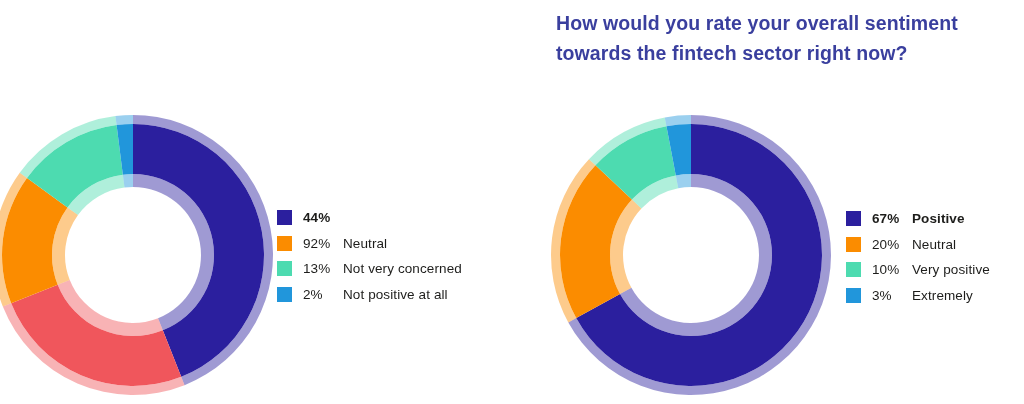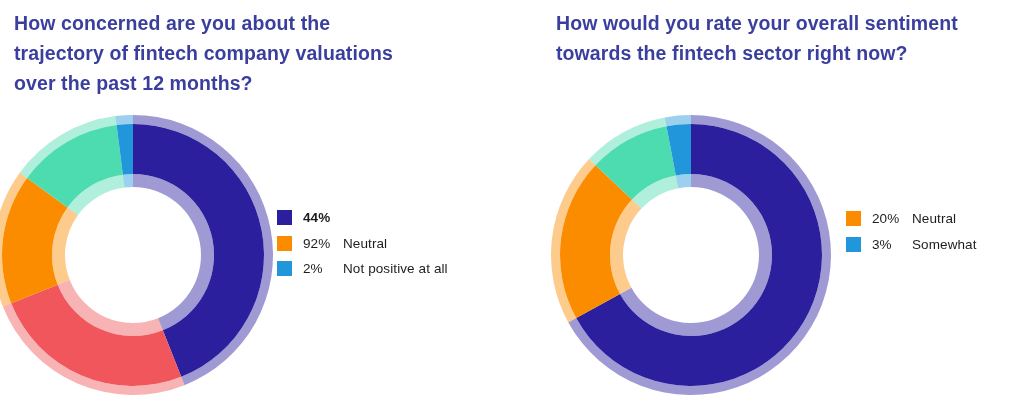--- a/index.html
+++ b/index.html
@@ -76,23 +76,20 @@
   .legend-row.is-first .legend-pct,
   .legend-row.is-first .legend-label {
     font-weight: bold;
   }
 </style>
 </head>
 <body>
 
 <section class="panel" id="panel-left">
 
-  <h2 class="panel-title" id="title-left">How concerned are you about the
-trajectory of fintech company valuations
-over the past 12 months?</h2>
 
   <div class="donut-wrap" id="donut-left">
     <svg viewBox="0 0 290 290">
         <path d="M 145 5 A 140 140 0 0 1 196.5374373758549 275.16870802435517 L 193.22431640169282 266.80071965136096 A 131 131 0 0 0 145 14 Z" fill="#2B1F9E" fill-opacity="0.45"></path>
         <path d="M 196.5374373758549 275.16870802435517 A 140 140 0 0 1 14.831291975644803 196.5374373758549 L 23.199280348639064 193.2243164016928 A 131 131 0 0 0 193.22431640169282 266.80071965136096 Z" fill="#F0565C" fill-opacity="0.45"></path>
         <path d="M 14.831291975644803 196.5374373758549 A 140 140 0 0 1 31.73762078750734 62.71006467905377 L 39.01877373688187 68.00013194968604 A 131 131 0 0 0 23.199280348639064 193.2243164016928 Z" fill="#FB8C00" fill-opacity="0.45"></path>
         <path d="M 31.73762078750734 62.71006467905377 A 140 140 0 0 1 127.45334730099748 6.103941815973087 L 128.58134640307622 15.032974127803385 A 131 131 0 0 0 39.01877373688187 68.00013194968604 Z" fill="#4DDBB0" fill-opacity="0.45"></path>
         <path d="M 127.45334730099748 6.103941815973087 A 140 140 0 0 1 144.99999999999997 5 L 144.99999999999997 14 A 131 131 0 0 0 128.58134640307622 15.032974127803385 Z" fill="#2196DB" fill-opacity="0.45"></path>
         <path d="M 145 64 A 81 81 0 0 1 174.8180887674589 220.31189535694836 L 170.0324695825581 208.2248010404011 A 68 68 0 0 0 145 77 Z" fill="#2B1F9E" fill-opacity="0.45"></path>
         <path d="M 174.8180887674589 220.31189535694836 A 81 81 0 0 1 69.68810464305163 174.8180887674589 L 81.7751989595989 170.0324695825581 A 68 68 0 0 0 170.0324695825581 208.2248010404011 Z" fill="#F0565C" fill-opacity="0.45"></path>
@@ -111,20 +108,25 @@
       <div class="legend-row is-first">
         <span class="legend-swatch" style="background: rgb(43, 31, 158);"></span>
         <span class="legend-pct">44%</span>
       </div>
       <div class="legend-row">
         <span class="legend-swatch" style="background: rgb(251, 140, 0);"></span>
         <span class="legend-pct">92%</span>
         <span class="legend-label">Neutral</span>
       </div>
       <div class="legend-row">
+        <span class="legend-swatch" style="background: rgb(77, 219, 176);"></span>
+        <span class="legend-pct">13%</span>
+        <span class="legend-label">Not very concerned</span>
+      </div>
+      <div class="legend-row">
         <span class="legend-swatch" style="background: rgb(33, 150, 219);"></span>
         <span class="legend-pct">2%</span>
         <span class="legend-label">Not positive at all</span>
       </div>
     </div>
 </section>
 
 <section class="panel" id="panel-right">
 
   <h2 class="panel-title" id="title-right">How would you rate your overall sentiment
@@ -141,24 +143,34 @@
         <path d="M 85.95354117886569 89.5516844197762 A 81 81 0 0 1 129.82211351855636 65.4347326909762 L 132.25807060817078 78.20446695044916 A 68 68 0 0 0 95.43013333534404 98.45079679684915 Z" fill="#4DDBB0" fill-opacity="0.45"></path>
         <path d="M 129.82211351855636 65.4347326909762 A 81 81 0 0 1 145.00000000000006 64 L 145.00000000000006 77 A 68 68 0 0 0 132.25807060817078 78.20446695044916 Z" fill="#2196DB" fill-opacity="0.45"></path>
         <path d="M 145 14 A 131 131 0 1 1 30.20382491425387 208.1097313073247 L 74.01915891644705 184.02204760223893 A 81 81 0 1 0 145 64 Z" fill="#2B1F9E" fill-opacity="1"></path>
         <path d="M 30.20382491425387 208.1097313073247 A 131 131 0 0 1 49.50510980779514 55.32432912334173 L 85.95354117886569 89.5516844197762 A 81 81 0 0 0 74.01915891644705 184.02204760223893 Z" fill="#FB8C00" fill-opacity="1"></path>
         <path d="M 49.50510980779514 55.32432912334173 A 131 131 0 0 1 120.45304778927019 16.320370154541763 L 129.82211351855636 65.4347326909762 A 81 81 0 0 0 85.95354117886569 89.5516844197762 Z" fill="#4DDBB0" fill-opacity="1"></path>
         <path d="M 120.45304778927019 16.320370154541763 A 131 131 0 0 1 145.00000000000009 14 L 145.00000000000006 64 A 81 81 0 0 0 129.82211351855636 65.4347326909762 Z" fill="#2196DB" fill-opacity="1"></path>
       </svg>
   </div>
 
   <div class="legend" id="legend-right">
+      <div class="legend-row is-first">
+        <span class="legend-swatch" style="background: rgb(43, 31, 158);"></span>
+        <span class="legend-pct">67%</span>
+        <span class="legend-label">Positive</span>
+      </div>
       <div class="legend-row">
         <span class="legend-swatch" style="background: rgb(251, 140, 0);"></span>
         <span class="legend-pct">20%</span>
         <span class="legend-label">Neutral</span>
       </div>
       <div class="legend-row">
+        <span class="legend-swatch" style="background: rgb(77, 219, 176);"></span>
+        <span class="legend-pct">10%</span>
+        <span class="legend-label">Very positive</span>
+      </div>
+      <div class="legend-row">
         <span class="legend-swatch" style="background: rgb(33, 150, 219);"></span>
         <span class="legend-pct">3%</span>
-        <span class="legend-label">Somewhat</span>
+        <span class="legend-label">Extremely</span>
       </div>
     </div>
 </section>
 
 </body></html>

